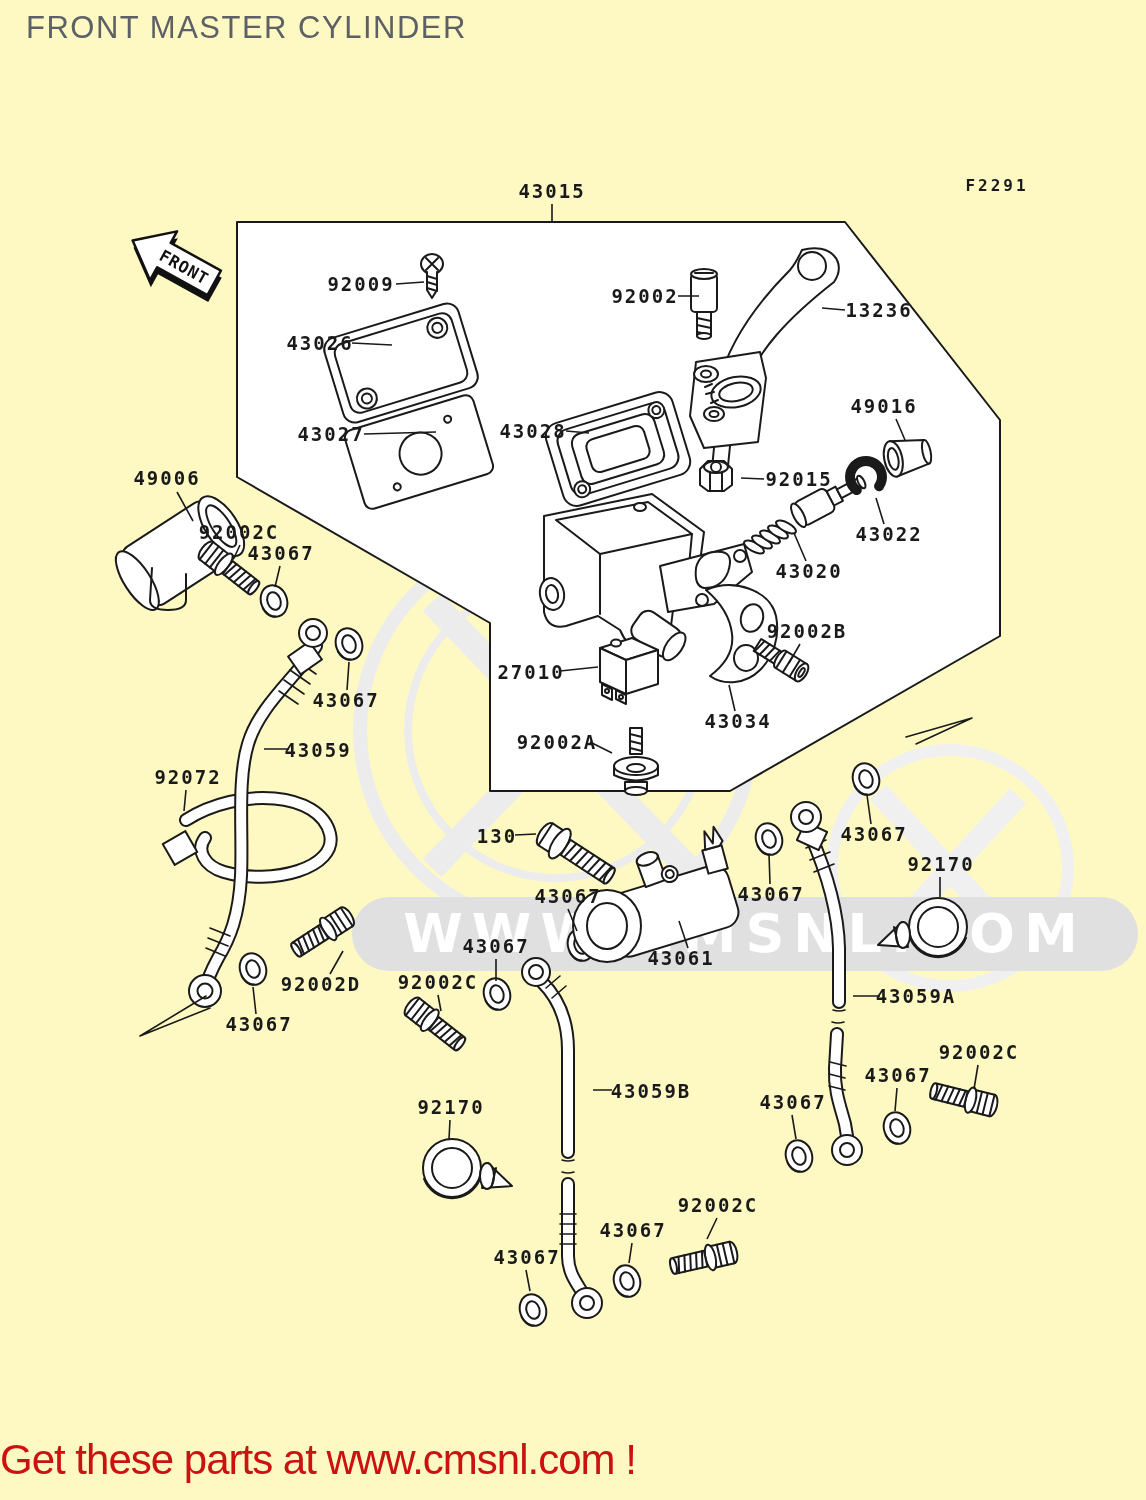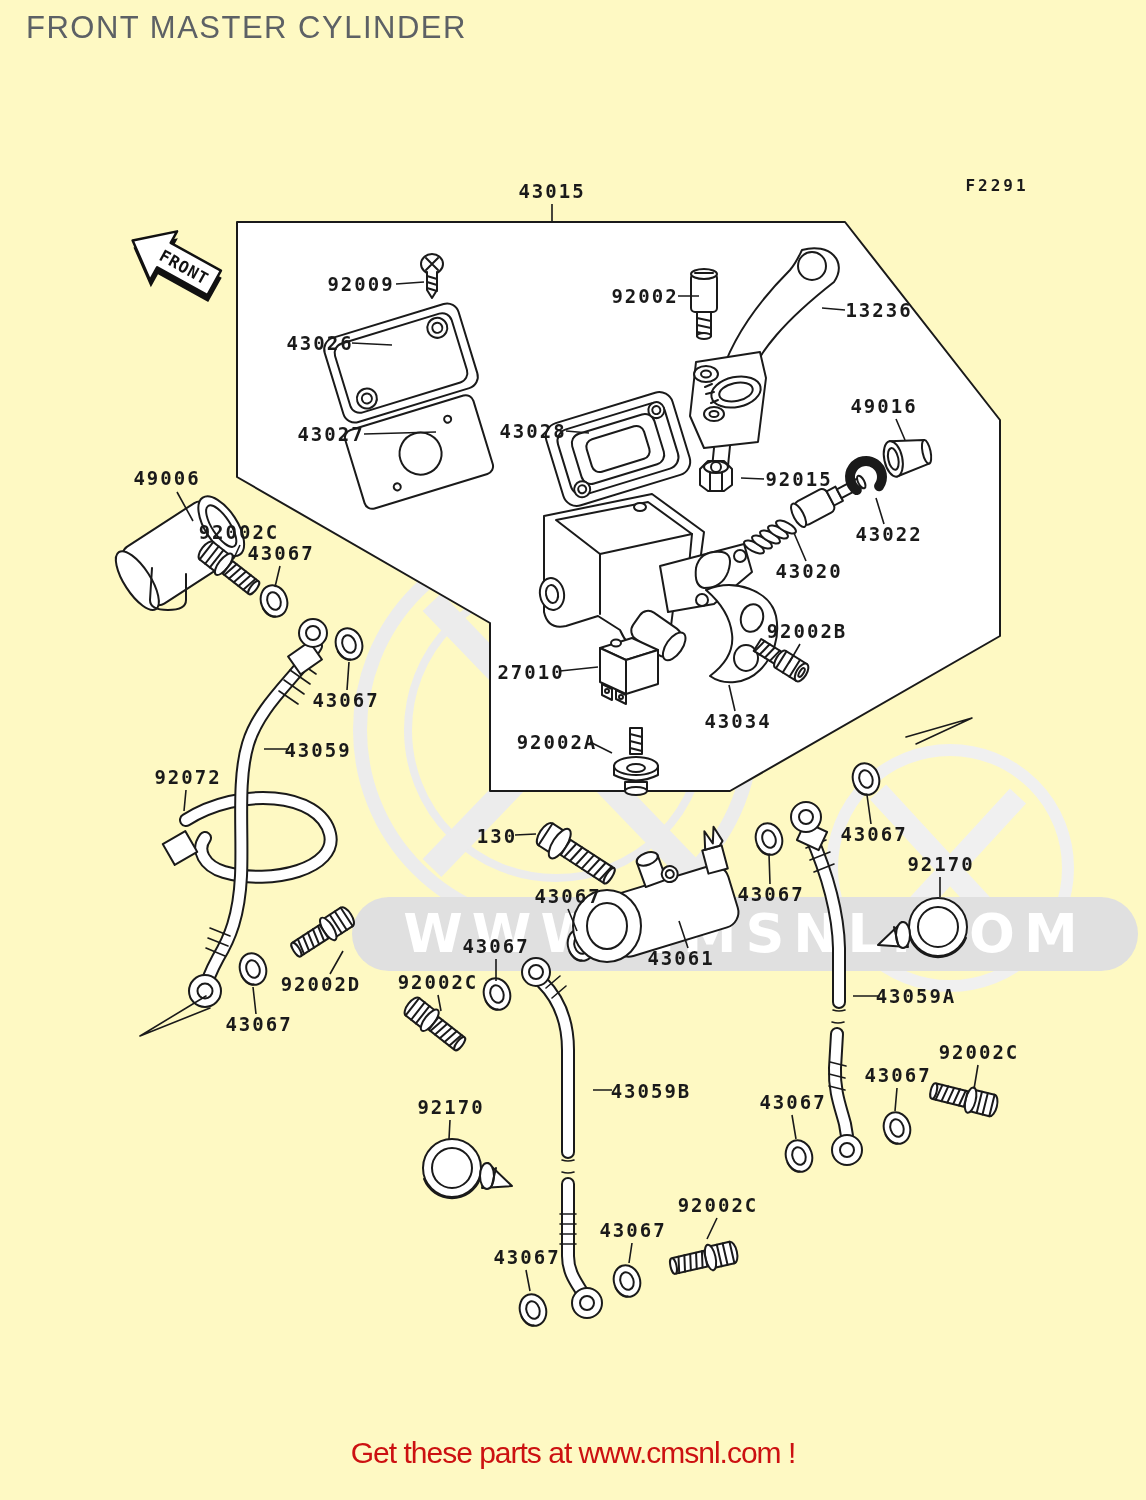--- a/index.html
+++ b/index.html
@@ -7,21 +7,21 @@
     position:relative; width:1146px; height:1500px;
     background:#fef9c3; overflow:hidden;
     font-family:"Liberation Sans", sans-serif;
   }
   .title {
     position:absolute; left:26px; top:10px;
     font-size:31px; color:#5d6165; letter-spacing:1.5px;
   }
   .banner {
     position:absolute; left:0; top:1436px; width:100%;
-    text-align:center; font-size:30px; color:#cc1111; letter-spacing:-1px;
+    text-align:left; font-size:42px; color:#cc1111; letter-spacing:-1px;
   }
   svg.diagram { position:absolute; left:0; top:0; }
   .ln  { fill:#ffffff; stroke:#1a1a1a; stroke-width:2; stroke-linejoin:round; stroke-linecap:round; }
   .pl  { font-family:"DejaVu Sans Mono", monospace; font-weight:bold; font-size:19px;
          letter-spacing:2px; fill:#1a1a1a; text-anchor:middle; }
   .pl-sm { font-size:16px; letter-spacing:3px; }
   .wm-band-text { font-family:"DejaVu Sans", sans-serif; font-weight:bold; font-size:54px;
          letter-spacing:9px; fill:#ffffff; text-anchor:middle; }
   .front-txt { font-family:"DejaVu Sans Mono", monospace; font-weight:bold; font-size:20px;
          letter-spacing:1px; fill:#111; }

